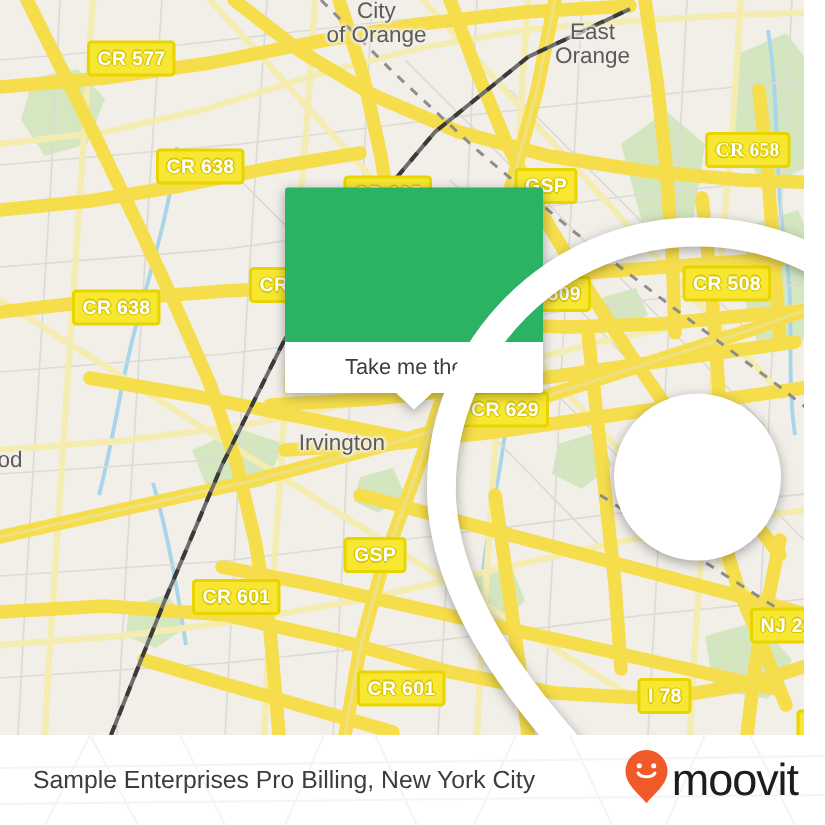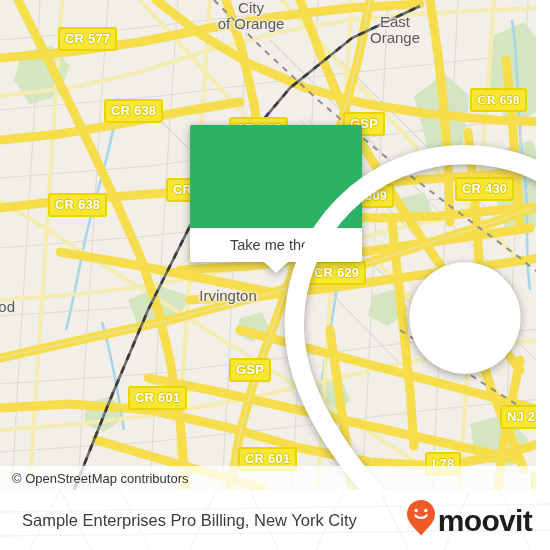--- a/index.html
+++ b/index.html
@@ -97,21 +97,21 @@
   .footer-title{
     position:absolute;left:22px;top:0;height:60px;
     display:flex;align-items:center;
     color:#3c3c3c;font-size:16.5px;white-space:nowrap;
   }
   .brand{
     position:absolute;right:18px;top:0;height:60px;
     display:flex;align-items:center;gap:2px;
   }
   .brand-name{
-    color:#1d1d1d;font-size:30px;font-weight:bold;letter-spacing:-.7px;
+    color:#1d1d1d;font-size:30px;font-weight:normal;letter-spacing:-.7px;
     line-height:1;position:relative;top:1px;
   }
 </style>
 </head>
 <body>
 
 <div id="app">
 
   <div class="map">
     <svg viewBox="0 0 550 490" xmlns="http://www.w3.org/2000/svg">
@@ -232,21 +232,21 @@
     <div class="place" style="left:-10px;top:299px;width:50px;text-align:left;">ood</div>
 
     <div class="shield" style="left:58px;top:27px;">CR 577</div>
     <div class="shield" style="left:104px;top:99px;">CR 638</div>
     <div class="shield" style="left:470px;top:88px;font-family:Liberation Serif, serif;">CR 658</div>
     <div class="shield" style="left:229px;top:117px;">CR 605</div>
     <div class="shield" style="left:343px;top:112px;">GSP</div>
     <div class="shield" style="left:48px;top:193px;">CR 638</div>
     <div class="shield" style="left:166px;top:178px;">CR</div>
     <div class="shield" style="left:358px;top:184px;">509</div>
-    <div class="shield" style="left:455px;top:177px;">CR 430</div>
+    <div class="shield" style="left:455px;top:177px;">CR 508</div>
     <div class="shield" style="left:307px;top:261px;">CR 629</div>
     <div class="shield" style="left:420px;top:287px;">CR 603</div>
     <div class="shield" style="left:229px;top:358px;">GSP</div>
     <div class="shield" style="left:128px;top:386px;">CR 601</div>
     <div class="shield" style="left:500px;top:405px;">NJ 21</div>
     <div class="shield" style="left:238px;top:447px;">CR 601</div>
     <div class="shield" style="left:425px;top:452px;">I 78</div>
     <div class="shield" style="left:531px;top:473px;">US</div>
 
     <div class="popup">
@@ -257,23 +257,20 @@
             <circle cx="28" cy="26" r="7.5" fill="#ffffff"></circle>
           </svg>
         </span>
       </div>
       <div class="popup-body">
         <span>Take me there</span>
       </div>
       <div class="popup-tail"></div>
     </div>
 
-    <div class="attrib">
-      <span>© OpenStreetMap contributors</span>
-    </div>
   </div>
 
   <div class="footer">
     <div class="footer-ghost">
       <svg width="550" height="60" viewBox="0 0 550 60" xmlns="http://www.w3.org/2000/svg">
         <g stroke="#8a8a8a" fill="none" stroke-width="1.4">
           <path d="M30 60 L60 0 L92 60"></path>
           <path d="M120 0 L150 60"></path>
           <path d="M190 60 L216 0"></path>
           <path d="M250 0 L278 60"></path>

